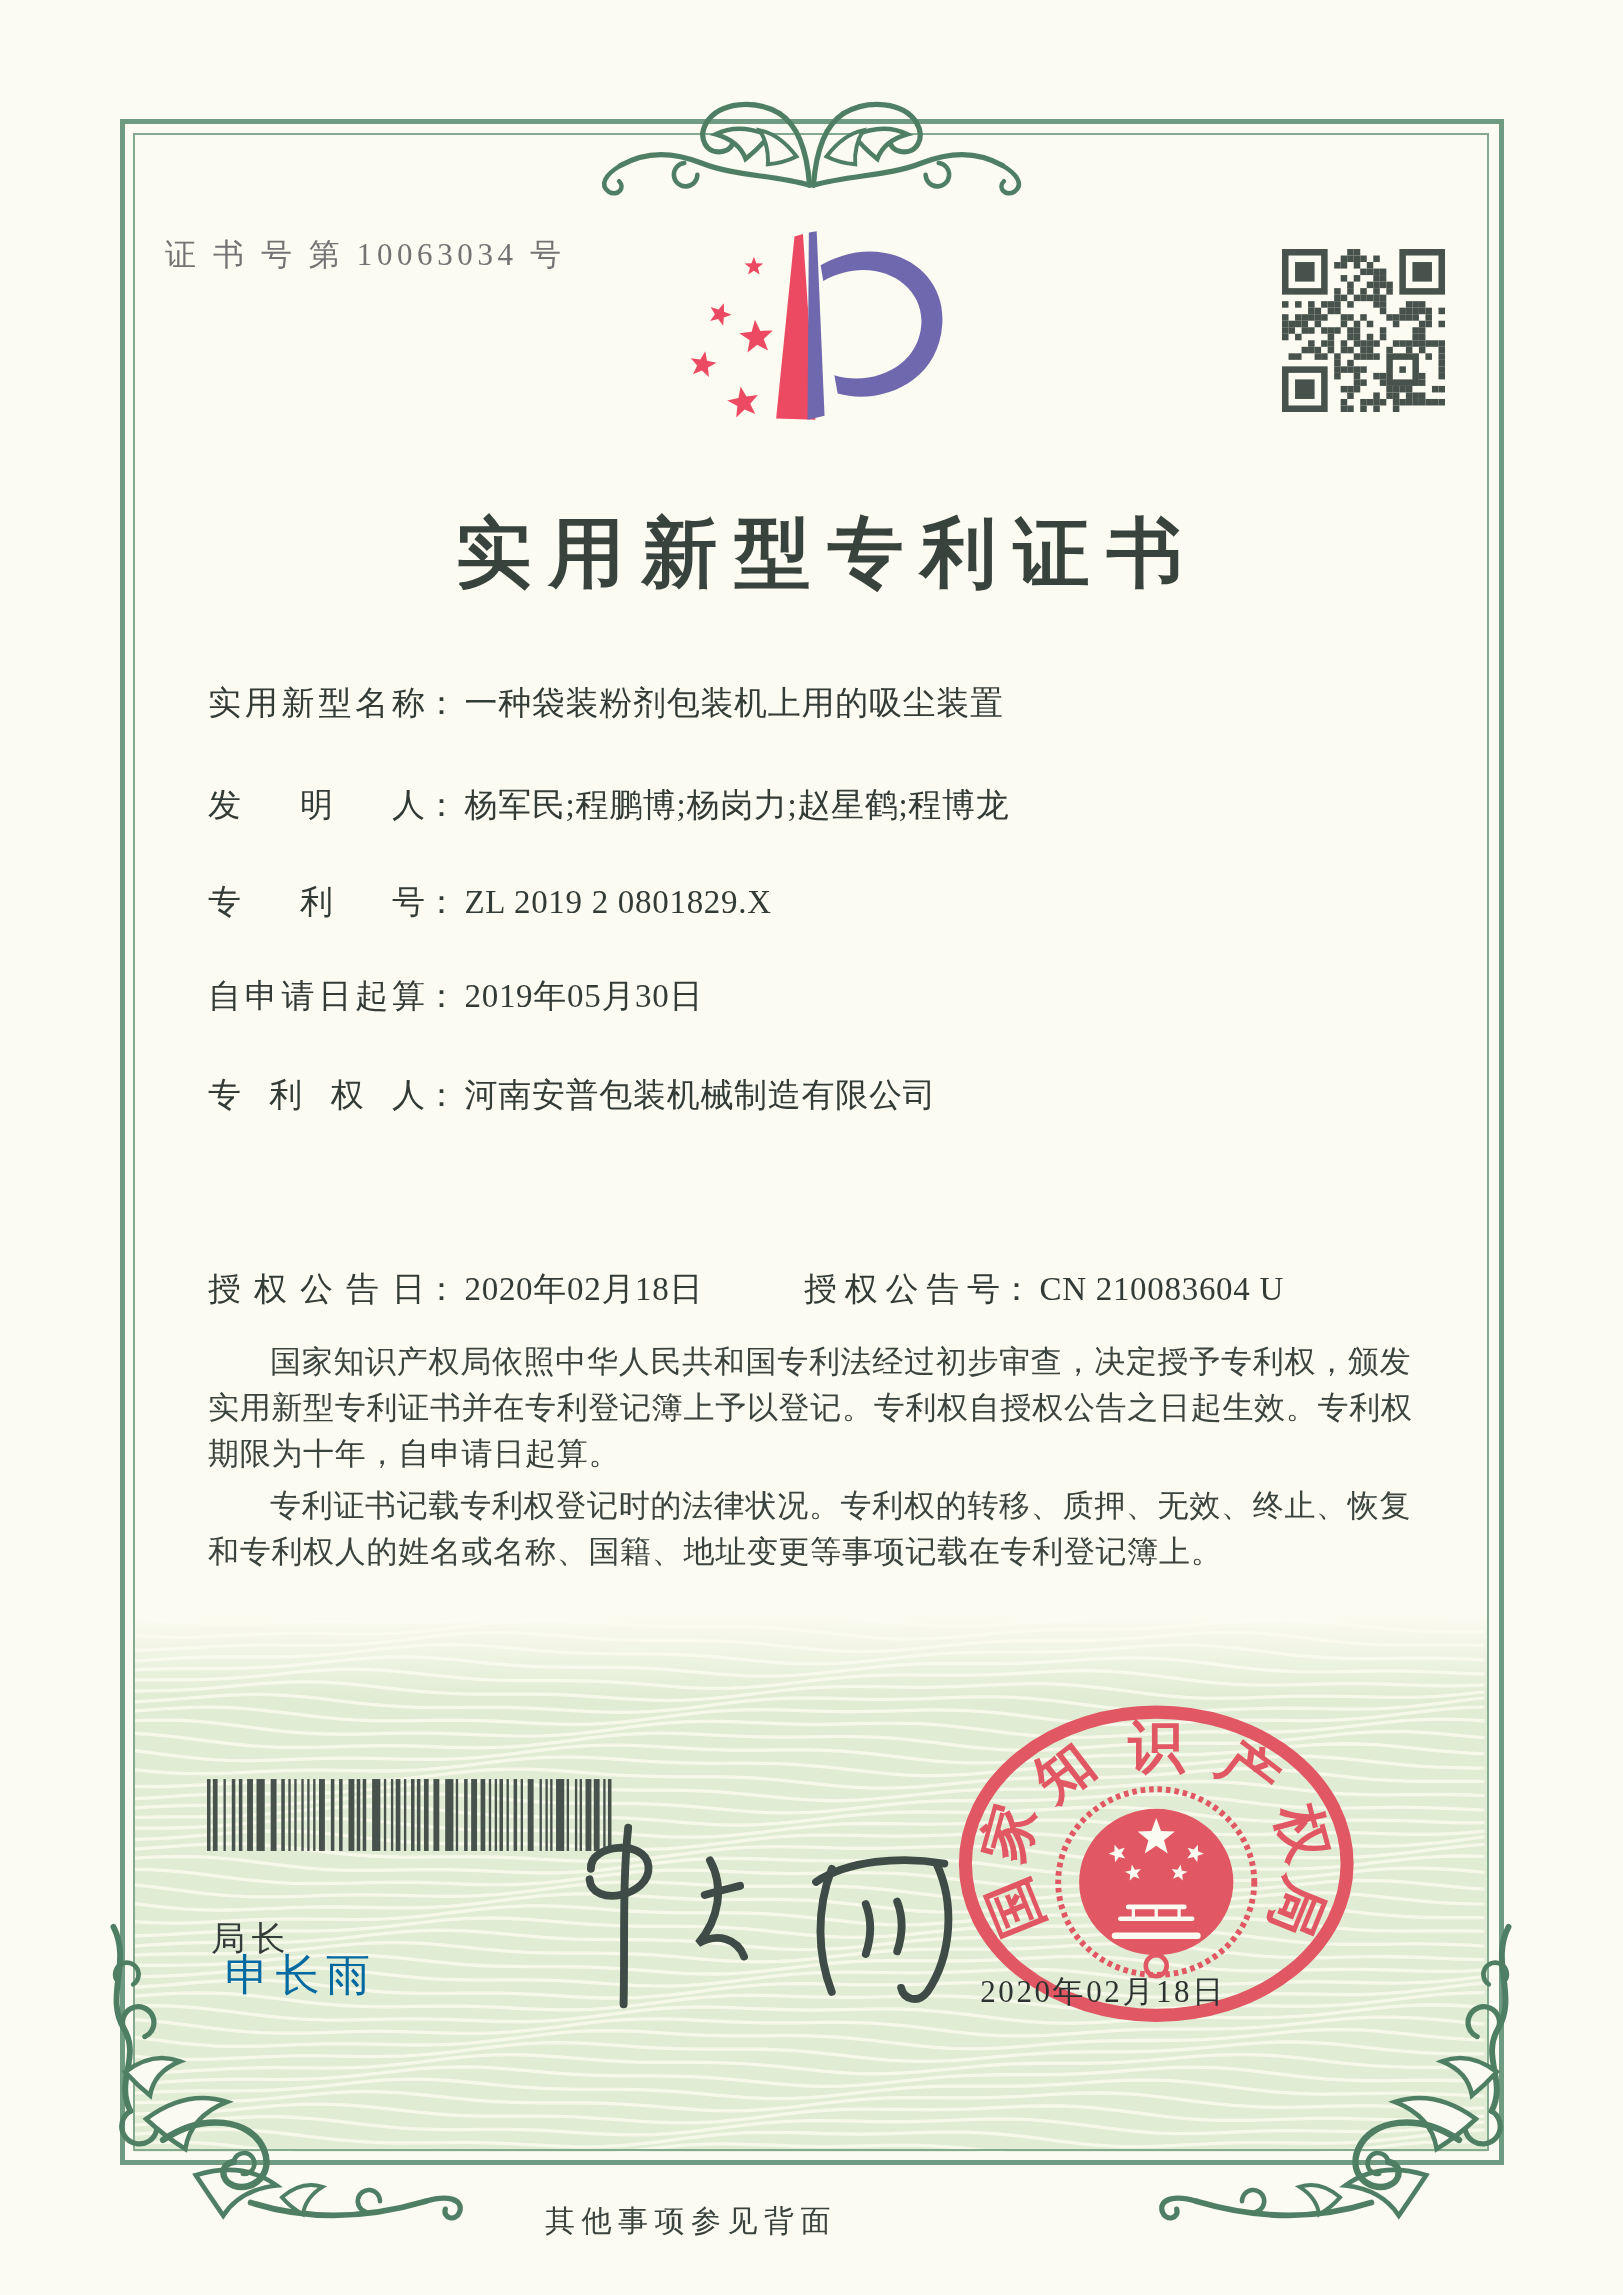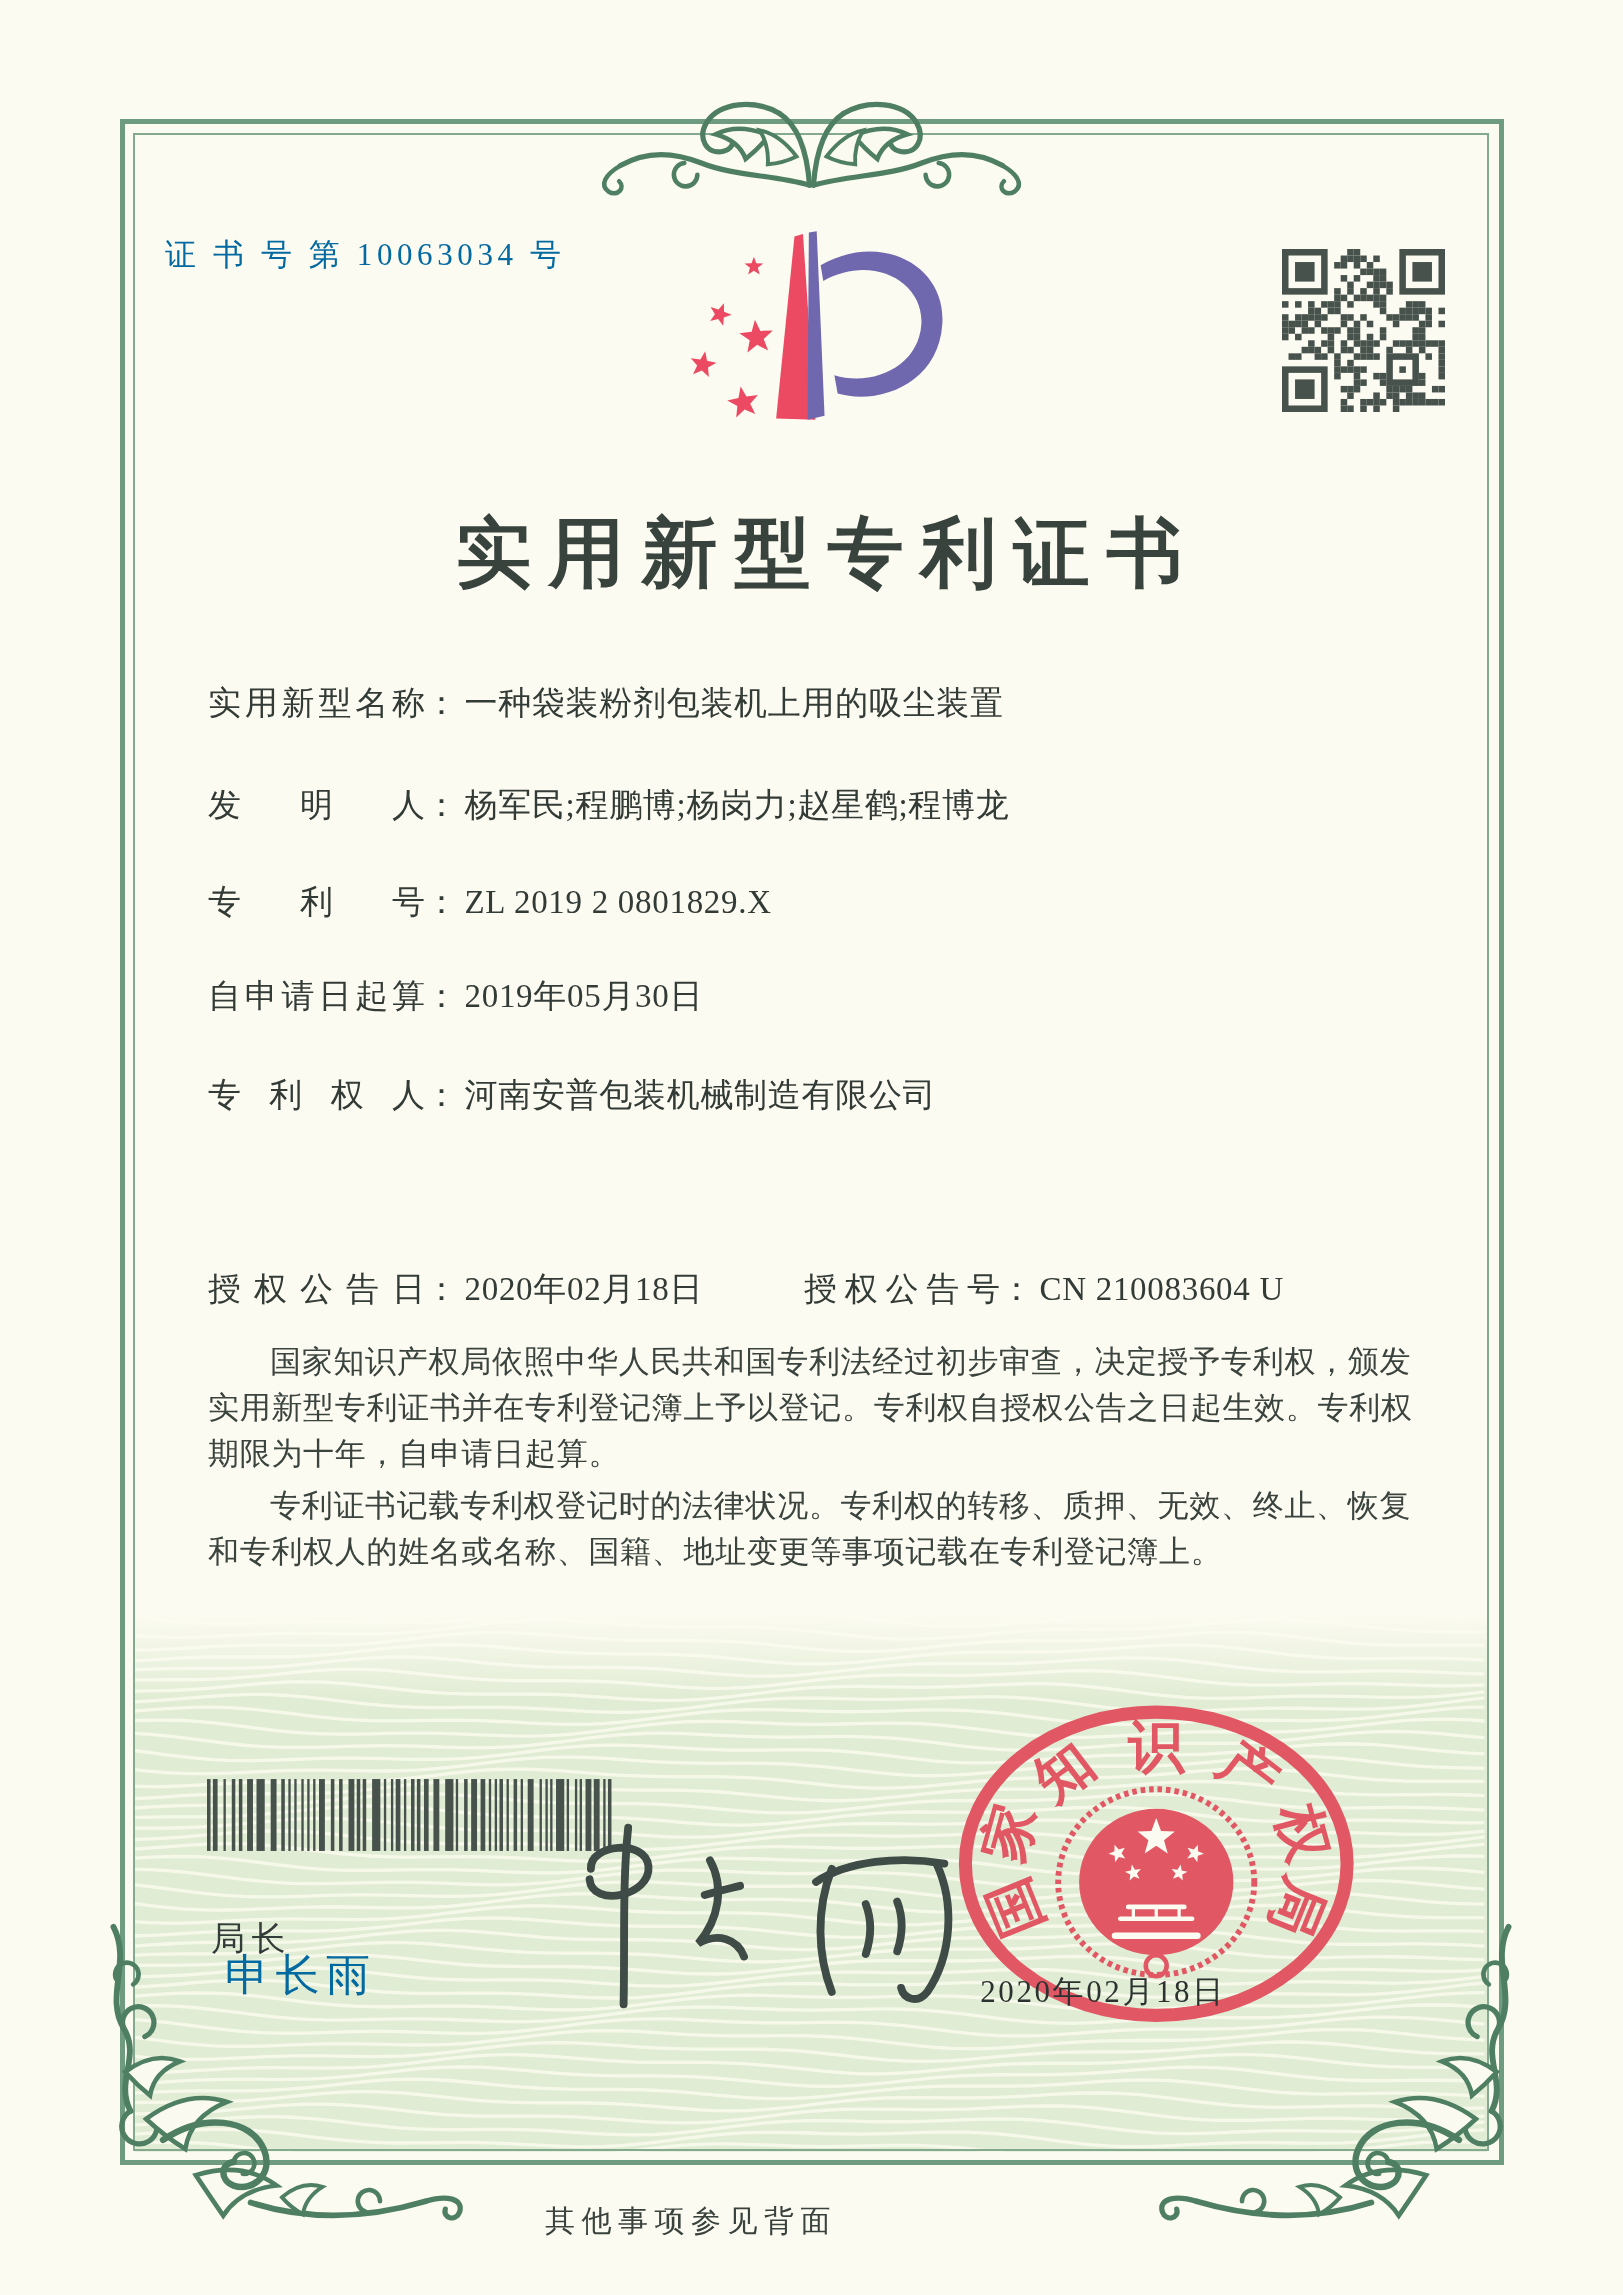--- a/index.html
+++ b/index.html
@@ -12,21 +12,21 @@
                border:2px solid #83aa8e;box-sizing:border-box;z-index:2;}
   
   .guilloche{position:absolute;left:135px;top:1614px;width:1352px;height:538px;z-index:1;overflow:hidden;}
   .guilloche svg{display:block;}
   .guilloche .fade{position:absolute;left:0;top:0;width:100%;height:85px;
                    background:linear-gradient(#fcfbf1,rgba(252,251,241,0));}
   
   .orn{position:absolute;z-index:3;}
   
   .cert-no{position:absolute;left:165px;top:234px;font-size:31px;letter-spacing:4.6px;
-           color:#0369a1;z-index:4;}
+           color:#737373;z-index:4;}
   .logo{position:absolute;left:644px;top:226px;z-index:4;}
   .qr{position:absolute;left:1282px;top:249px;z-index:4;}
   .title{position:absolute;left:0;top:487px;width:1623px;margin:16px;text-align:center;
          font-size:76px;font-weight:600;letter-spacing:17px;color:#39433e;z-index:4;}
   
   .frow{position:absolute;left:208px;width:1282px;font-size:33px;line-height:44px;z-index:4;color:#333b37;}
   .flabel{display:inline-block;width:217px;text-align-last:justify;text-align:justify;vertical-align:top;}
   .fcolon{display:inline-block;vertical-align:top;margin-right:6.5px;}
   .fvalue{display:inline-block;vertical-align:top;letter-spacing:0.7px;}
   .fvalue.wrap{width:1020px;}

